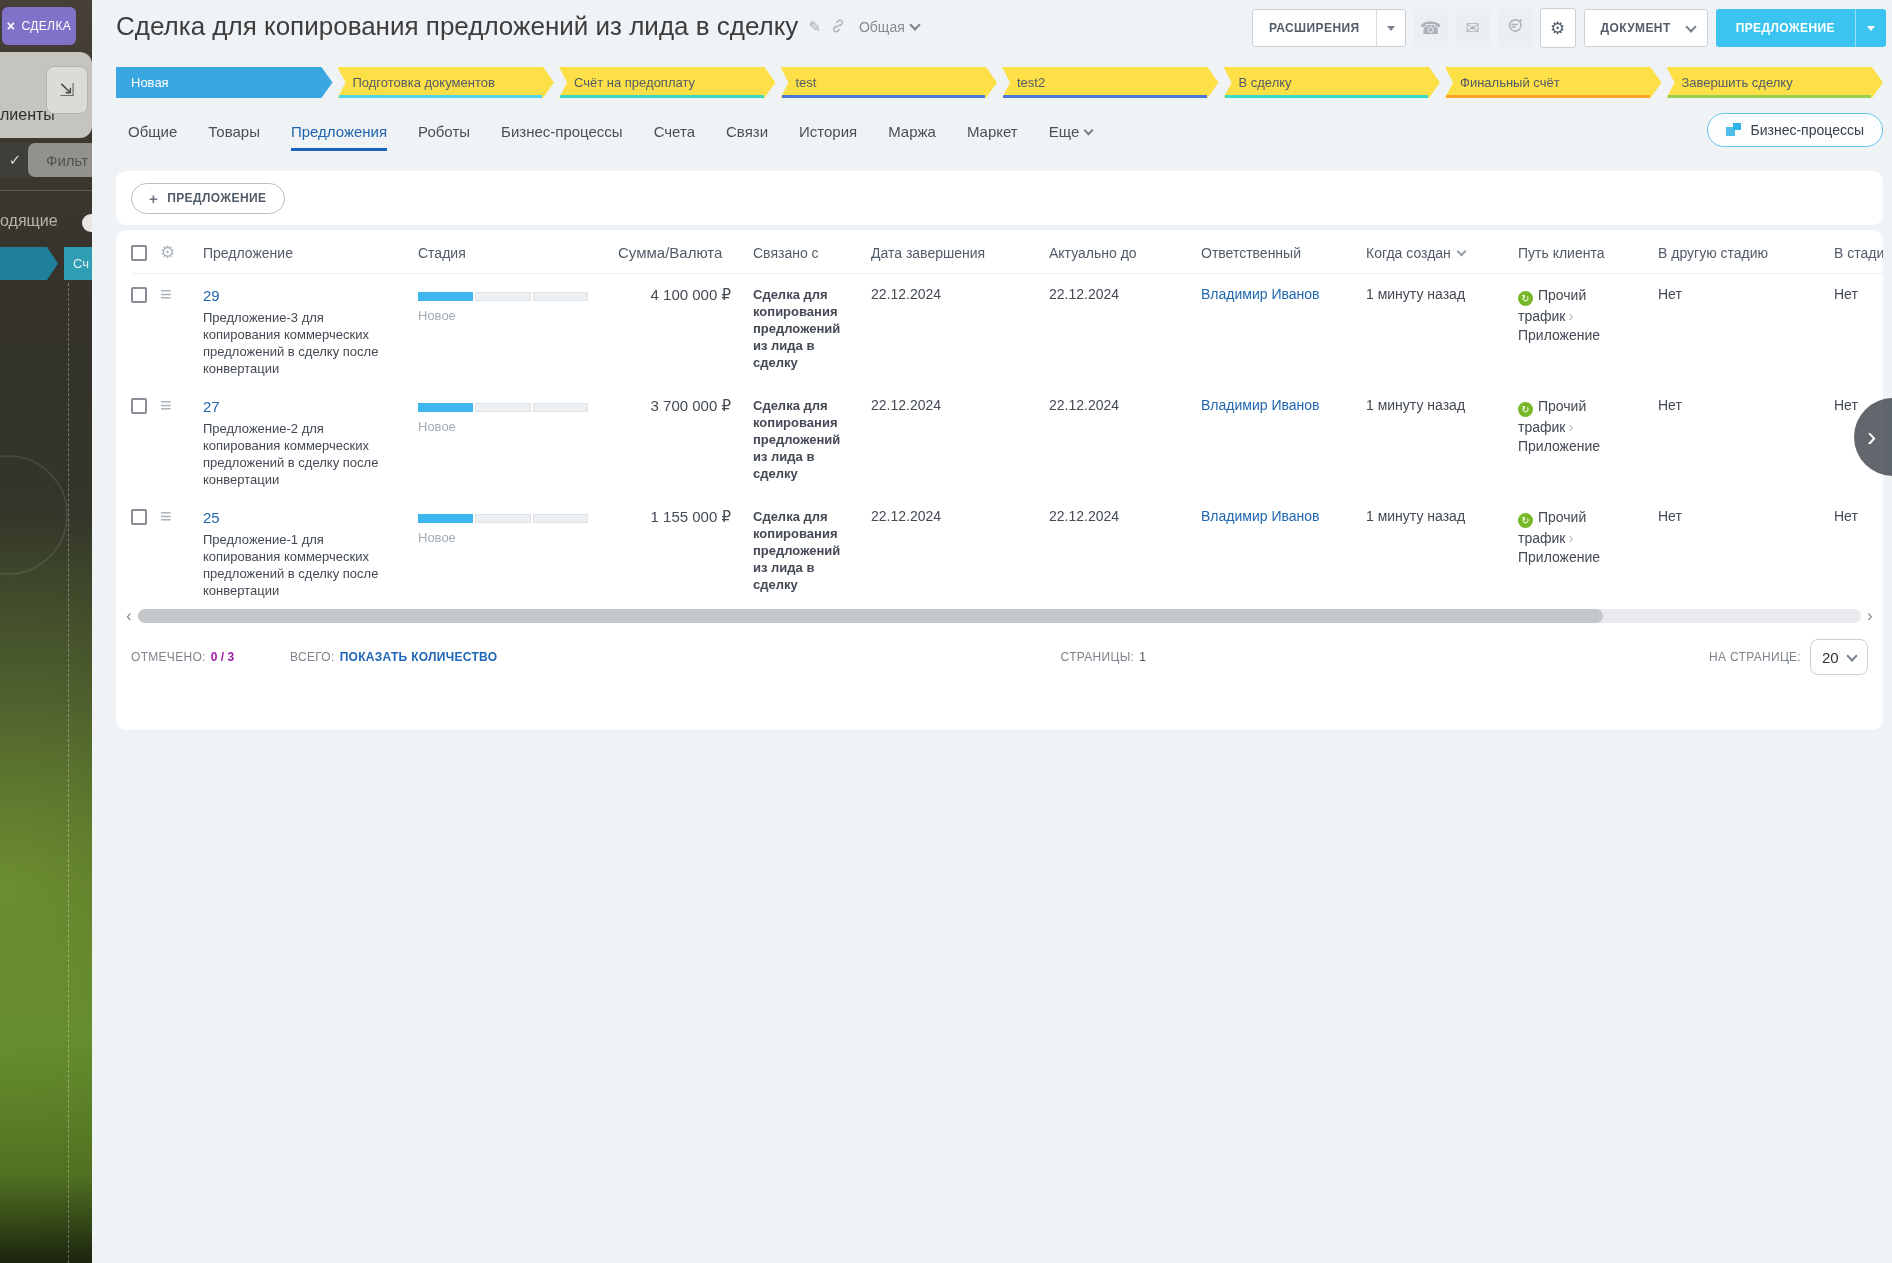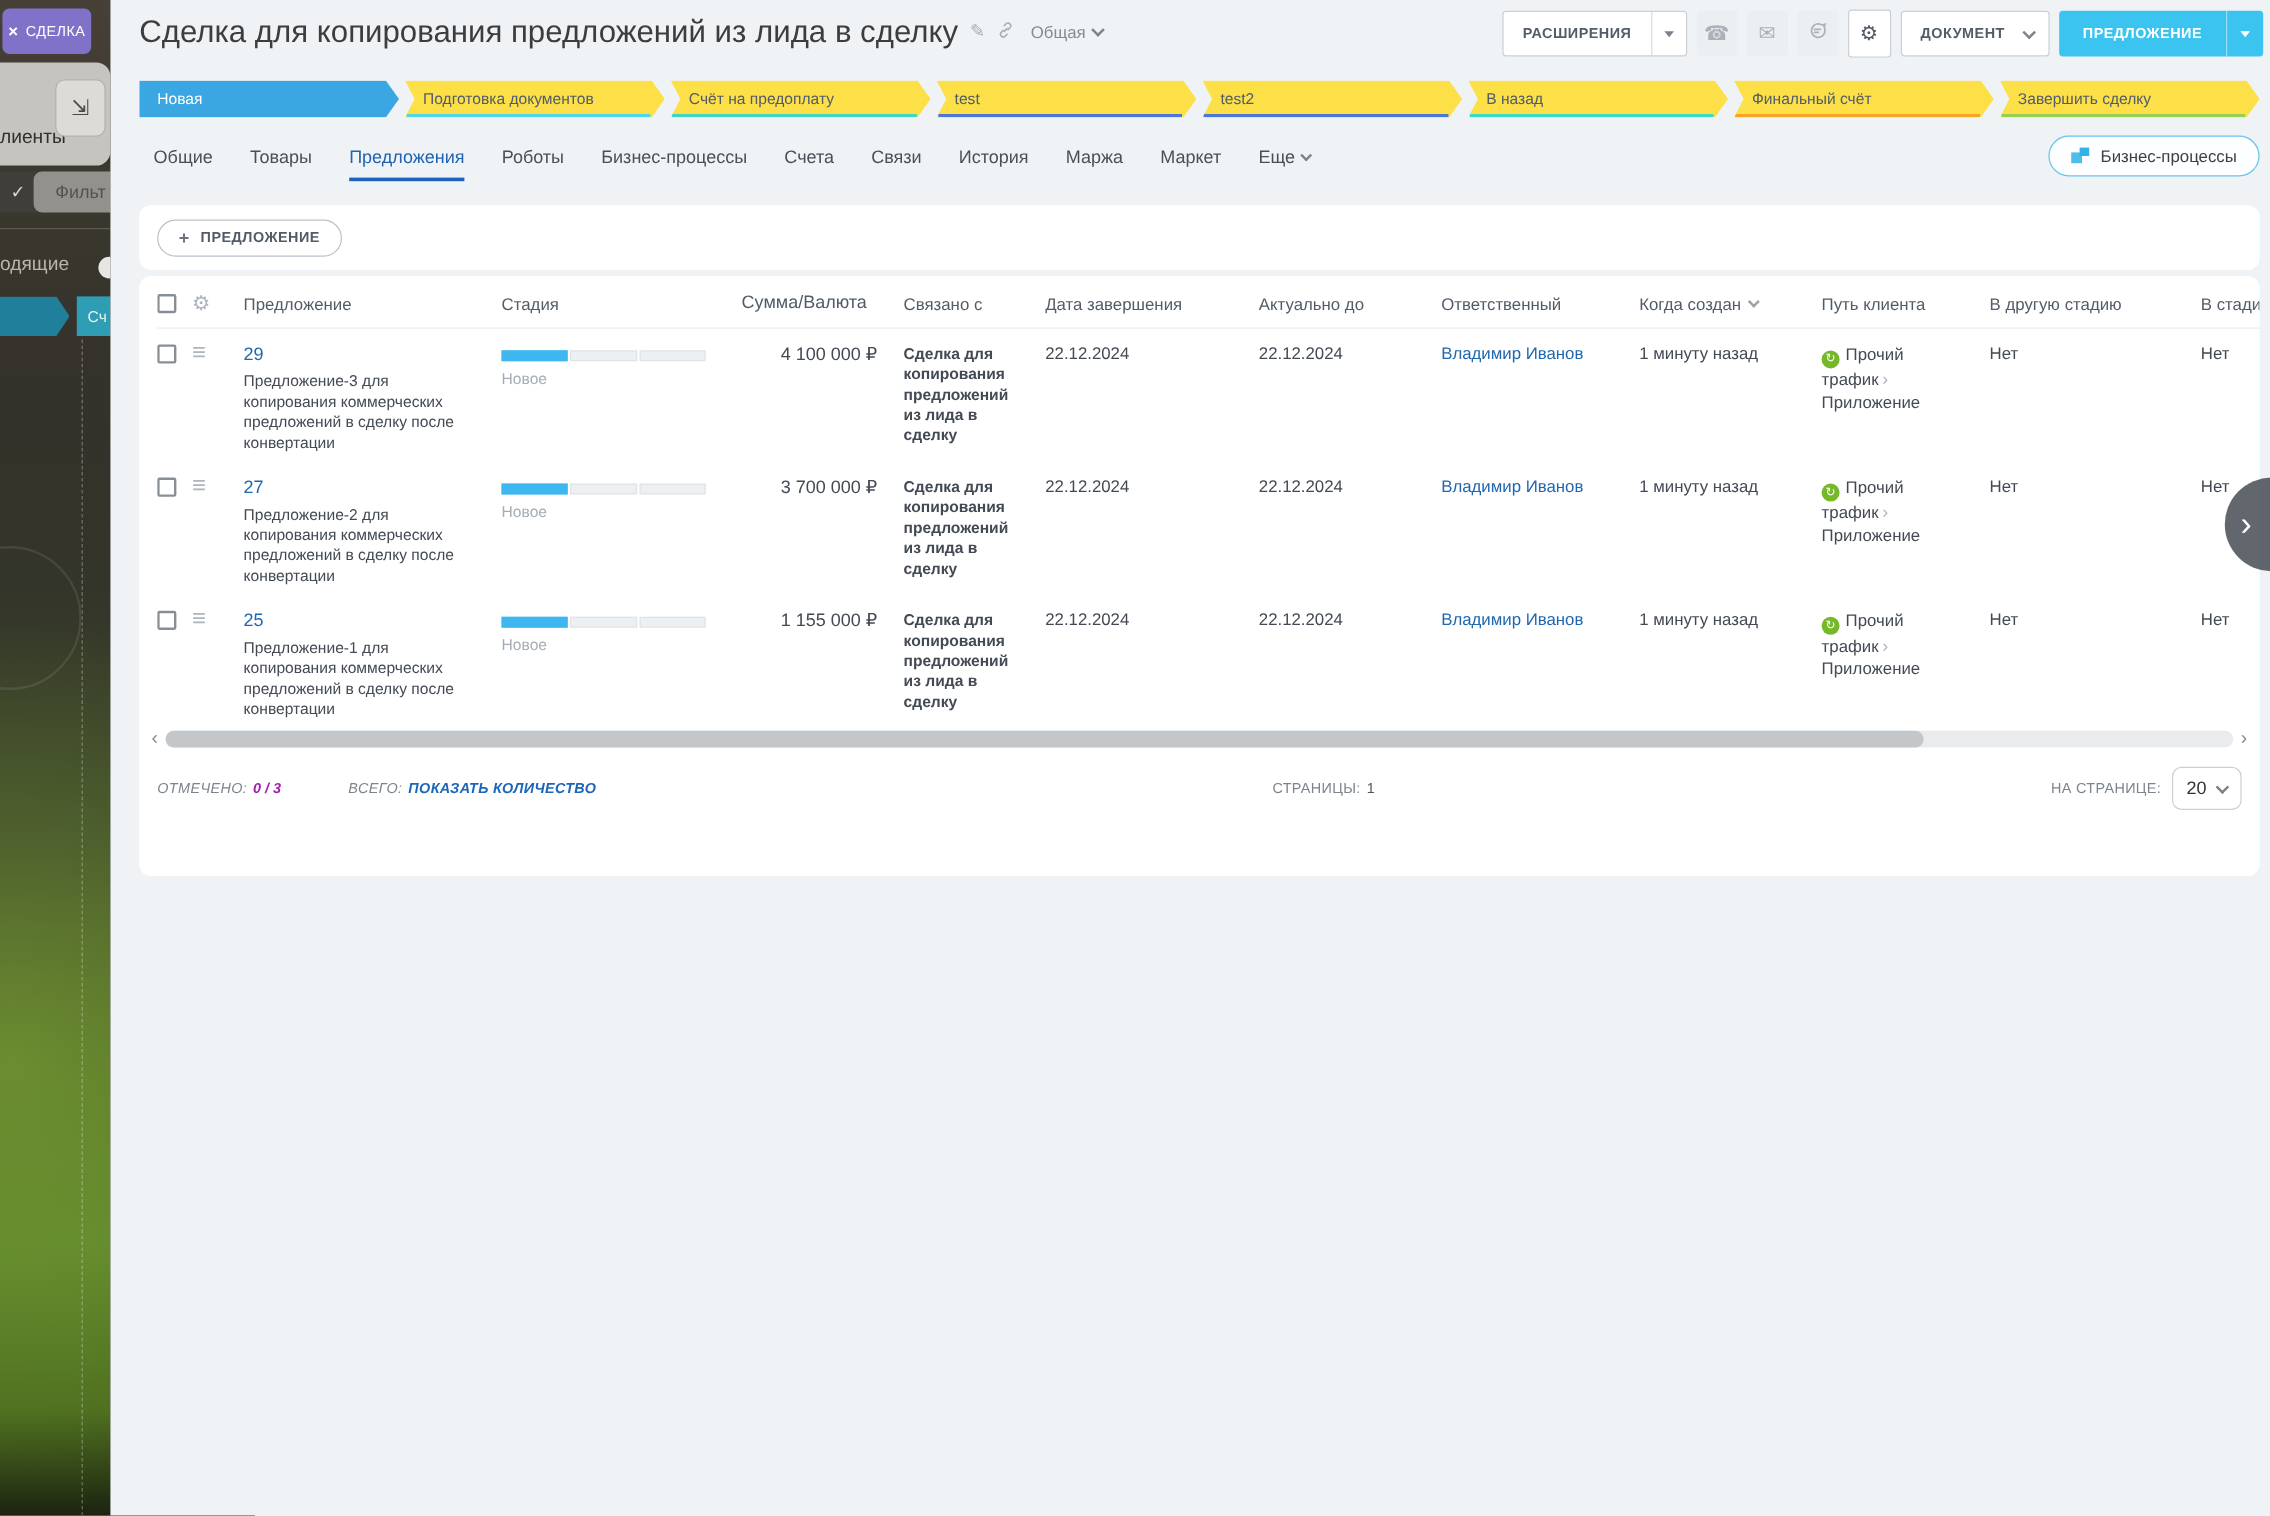--- a/index.html
+++ b/index.html
@@ -120,21 +120,21 @@
   .hscroll{position:absolute;left:8px;right:8px;top:378px;height:15px;display:flex;align-items:center;gap:4px;}
   .hs-arrow{color:#7f868d;font-size:16px;line-height:1;cursor:pointer;width:10px;text-align:center;}
   .hs-track{flex:1;height:14px;background:#e9ebee;border-radius:7px;position:relative;}
   .hs-thumb{position:absolute;left:0;top:0;height:14px;width:85%;background:#c3c7ca;border-radius:7px;cursor:grab;}
 
   
   .grid-footer{position:absolute;left:15px;right:15px;top:405px;height:44px;display:flex;align-items:center;}
   .gf-label{font-size:12px;color:#7d848d;letter-spacing:.3px;}
   .gf-strong{font-size:12px;color:#a21caf;font-weight:bold;margin-left:5px;}
   .gf-link{font-size:12px;color:#1e66b8;font-weight:bold;margin-left:5px;cursor:pointer;letter-spacing:.3px;}
-  .gf-left{display:flex;align-items:center;font-style:italic;}
+  .gf-left{display:flex;align-items:center;}
   .gf-center{flex:1;display:flex;justify-content:center;align-items:center;}
   .gf-right{display:flex;align-items:center;gap:9px;}
   .per-page-select{width:58px;height:36px;border:1px solid #c9d0d6;border-radius:8px;background:#fff;
     display:flex;align-items:center;justify-content:space-between;padding:0 11px;box-sizing:border-box;
     font-size:15px;color:#333;cursor:pointer;}
 
   
   .nav-circle{position:absolute;right:-40px;top:398px;width:78px;height:78px;border-radius:50%;
     background:rgba(62,70,77,.82);color:#fff;display:flex;align-items:center;padding-left:13px;box-sizing:border-box;
     font-size:28px;cursor:pointer;}
@@ -238,21 +238,21 @@
     </div>
     <div class="stage">
       <span>test</span>
       <i class="underline" style="background: rgb(74, 119, 216);"></i>
     </div>
     <div class="stage">
       <span>test2</span>
       <i class="underline" style="background: rgb(74, 119, 216);"></i>
     </div>
     <div class="stage">
-      <span>В назад</span>
+      <span>В сделку</span>
       <i class="underline" style="background: rgb(56, 219, 200);"></i>
     </div>
     <div class="stage">
       <span>Финальный счёт</span>
       <i class="underline" style="background: rgb(247, 165, 33);"></i>
     </div>
     <div class="stage">
       <span>Завершить сделку</span>
       <i class="underline" style="background: rgb(152, 207, 82);"></i>
     </div>

